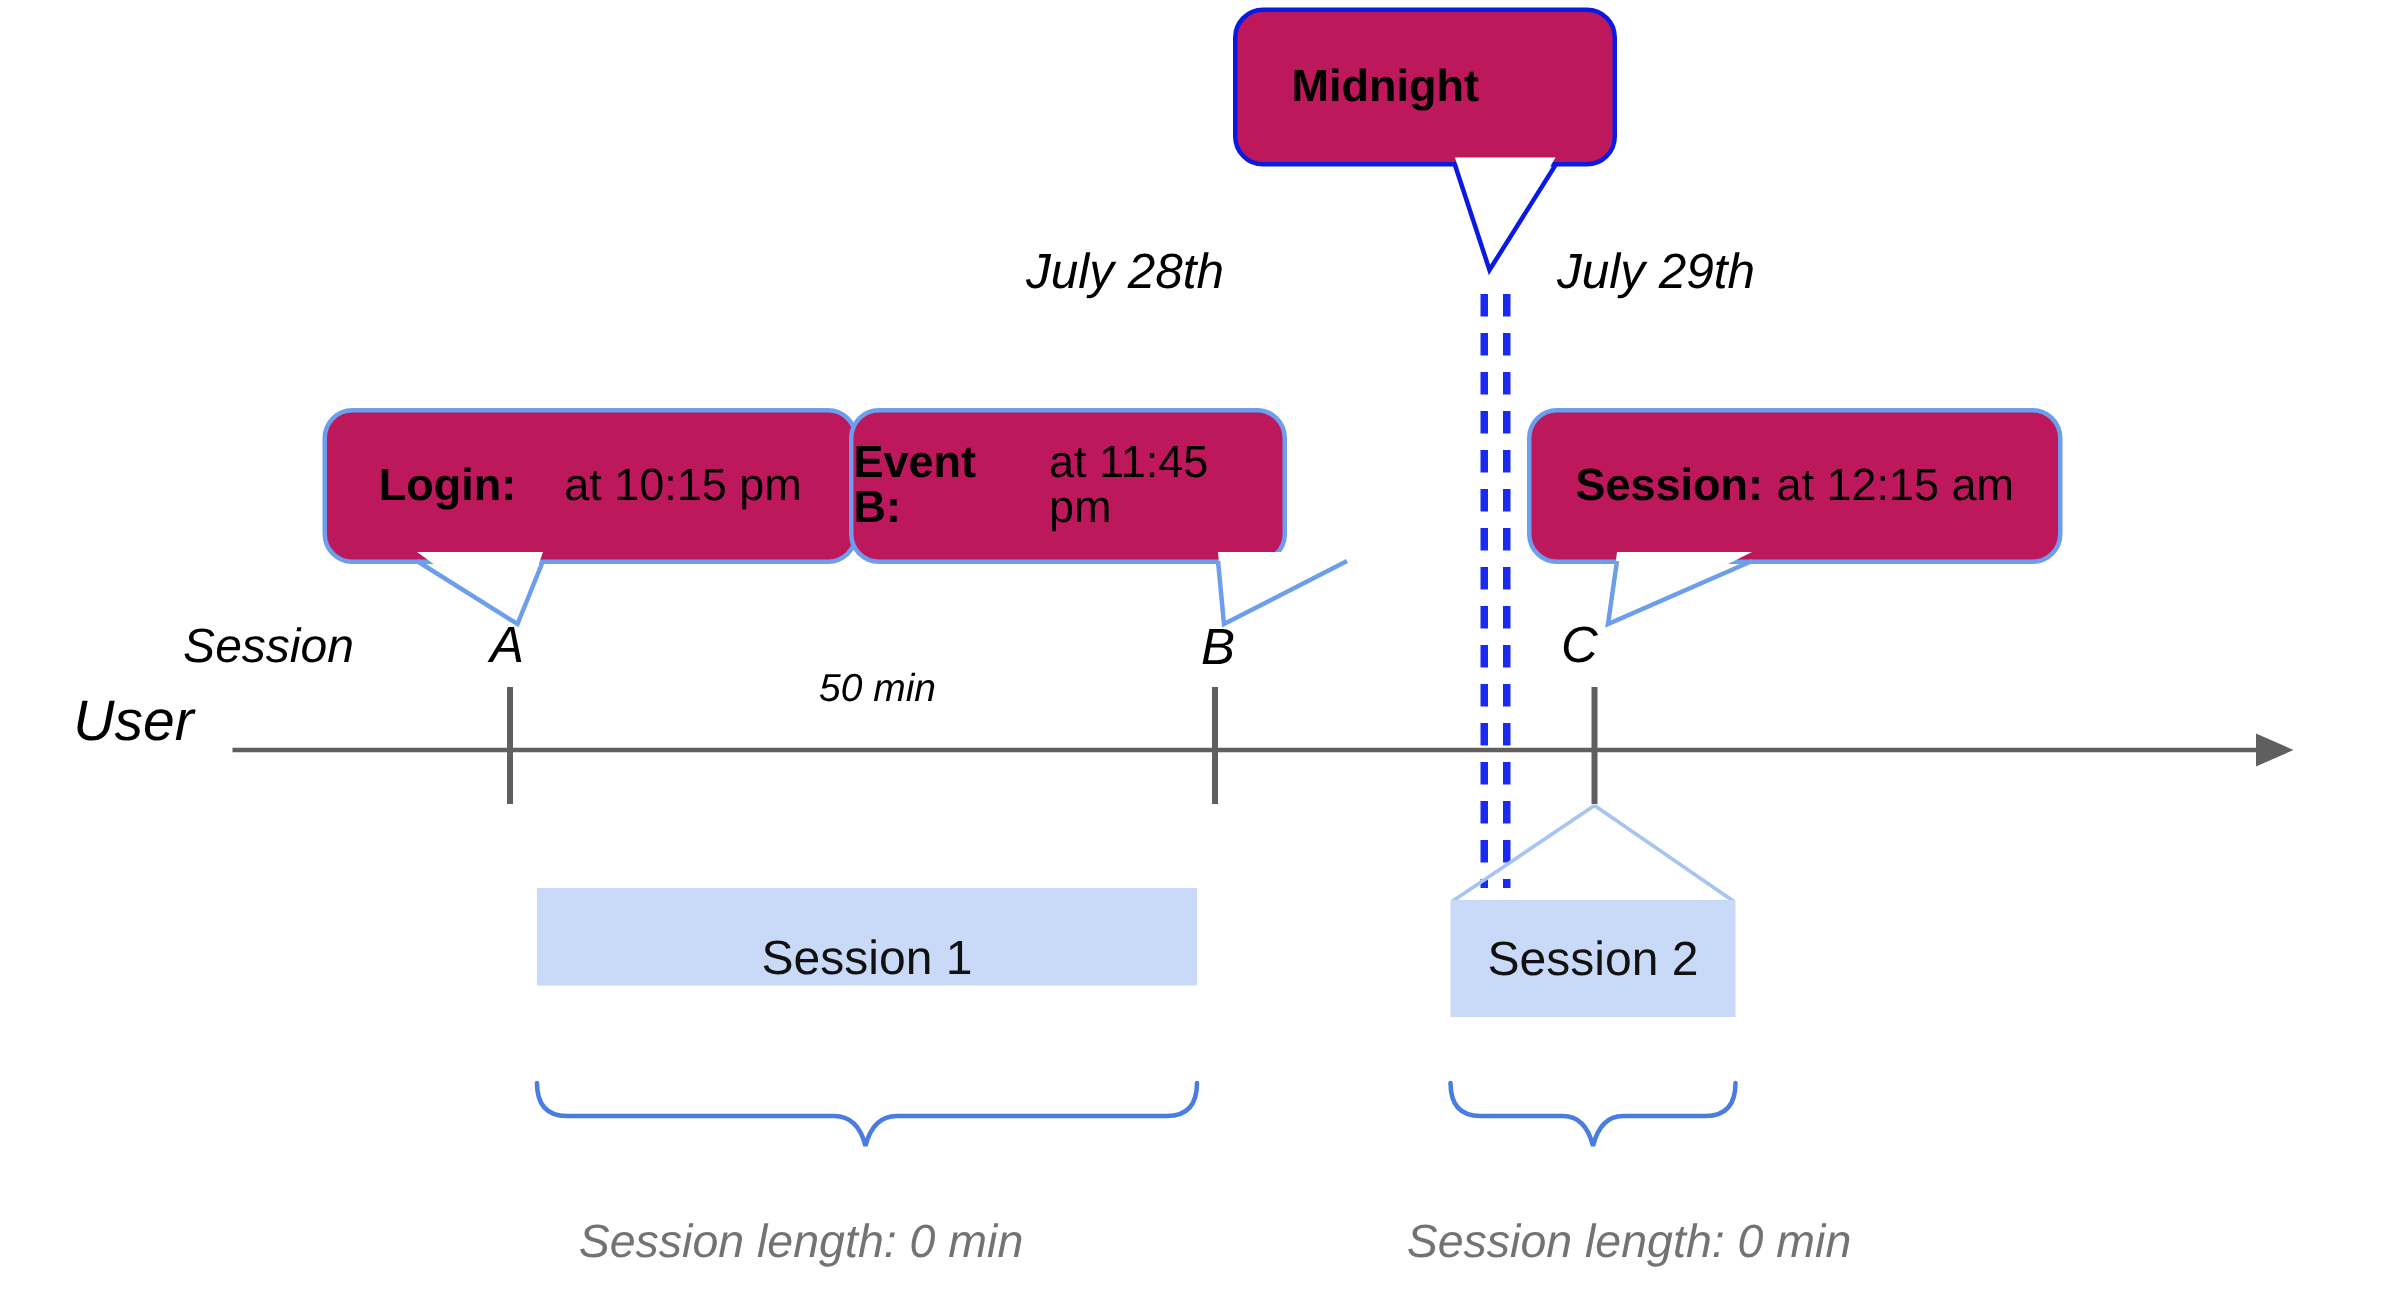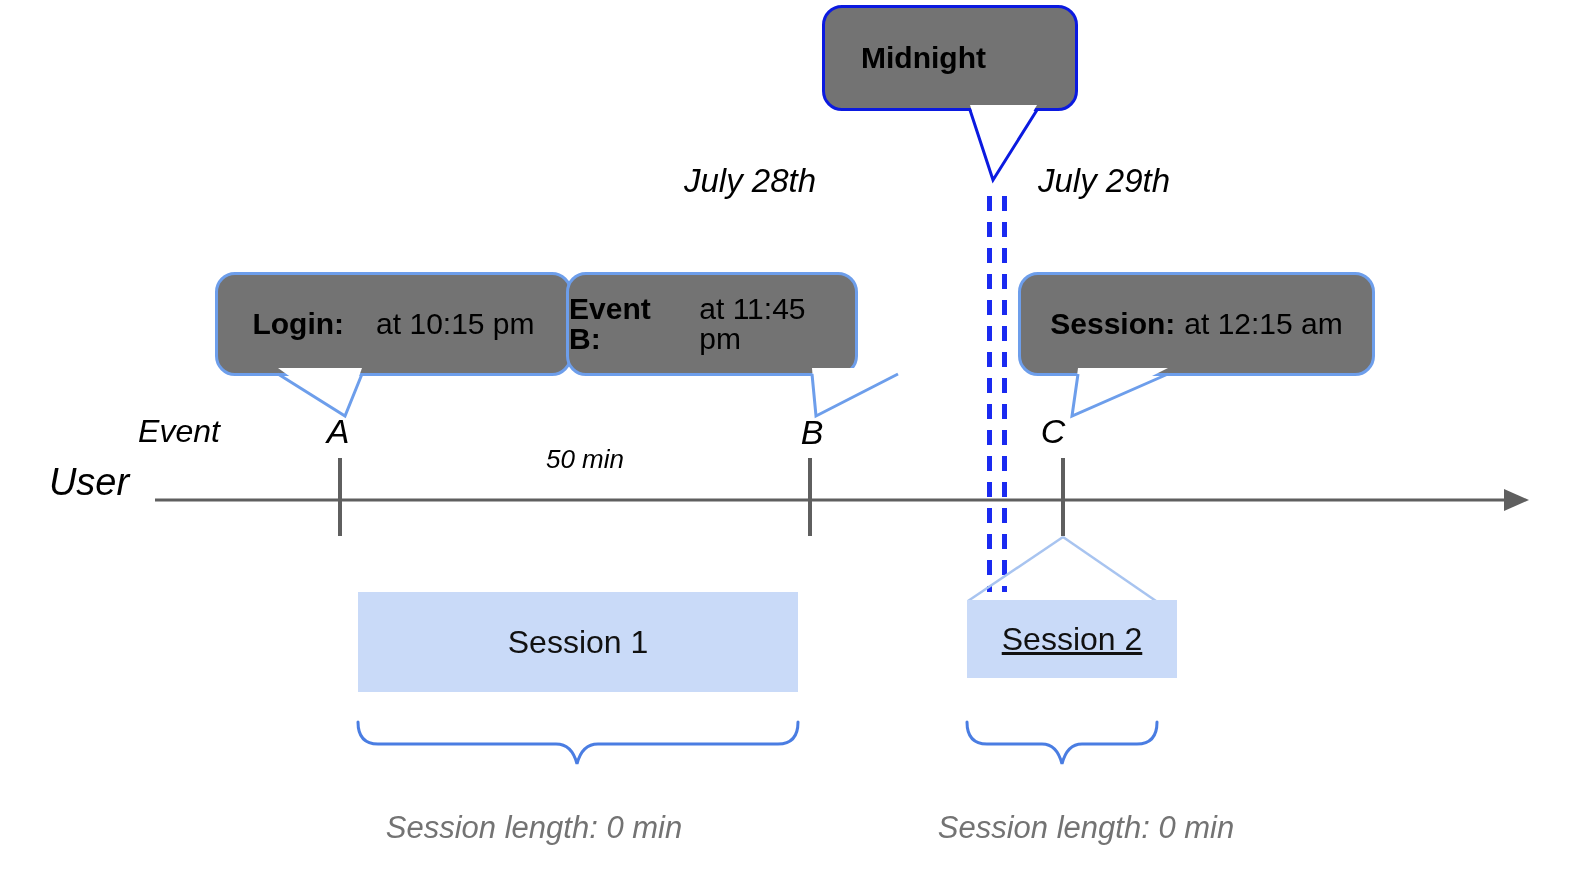--- a/index.html
+++ b/index.html
@@ -6,21 +6,21 @@
   #stage{
     position:relative;width:1596px;height:870px;background:#fff;overflow:hidden;
     font-family:"Liberation Sans","DejaVu Sans",sans-serif;color:#000;
   }
   .abs{position:absolute;}
   .center{transform:translate(-50%,-50%);white-space:nowrap;font-style:italic;}
   svg.layer{position:absolute;left:0;top:0;width:1596px;height:870px;pointer-events:none;}
 
   
   .bubble{
-    position:absolute;background:#737373;border:3px solid #6d9eeb;border-radius:20px;
+    position:absolute;background:#be185d;border:3px solid #6d9eeb;border-radius:20px;
     display:flex;align-items:center;justify-content:center;gap:9px;
     font-size:30px;line-height:1;box-sizing:border-box;
   }
   .bubble .lbl{font-weight:bold;}
   .bubble.midnight{border-color:#0b1ae0;font-weight:bold;justify-content:flex-start;padding-left:36px;}
 
   
   .session-box{
     position:absolute;background:#c9daf8;display:flex;align-items:center;justify-content:center;
     font-size:32px;color:#111;
@@ -50,24 +50,24 @@
     <line x1="810" y1="458" x2="810" y2="536" stroke="#5f5f5f" stroke-width="4"></line>
     <line x1="1063" y1="458" x2="1063" y2="536" stroke="#5f5f5f" stroke-width="4"></line>
 
     <line x1="1063" y1="537" x2="968" y2="601" stroke="#a8c4f0" stroke-width="2.5"></line>
     <line x1="1063" y1="537" x2="1156" y2="601" stroke="#a8c4f0" stroke-width="2.5"></line>
 
     <path d="M 358 722 Q 358 744 378 744 L 556 744 Q 572 744 577 764 Q 582 744 598 744 L 778 744 Q 798 744 798 722" fill="none" stroke="#4a7de2" stroke-width="3" stroke-linecap="round"></path>
     <path d="M 967 722 Q 967 744 987 744 L 1042 744 Q 1057 744 1062 764 Q 1067 744 1082 744 L 1137 744 Q 1157 744 1157 722" fill="none" stroke="#4a7de2" stroke-width="3" stroke-linecap="round"></path>
   </svg>
 
-  <div class="session-box" style="left:358px;top:592px;width:440px;height:100px;">
+  <div class="session-box" style="left:358px;top:592px;width:440px;height:65px;align-items:flex-end;">
     <span>Session 1</span>
   </div>
-  <div class="session-box" style="left:967px;top:600px;width:210px;height:78px;text-decoration:underline;">
+  <div class="session-box" style="left:967px;top:600px;width:190px;height:78px;">
     <span>Session 2</span>
   </div>
 
   <div class="bubble midnight" style="left:822px;top:5px;width:256px;height:106px;">
     <span>Midnight</span>
   </div>
 
   <div class="bubble" style="left:215px;top:272px;width:357px;height:104px;gap:32px;">
     <span class="lbl">Login:</span>
     <span class="dtl">at 10:15 pm</span>
@@ -94,21 +94,21 @@
     <polygon points="812,368 816,416 898,368" fill="#fff"></polygon>
     <path d="M 812 374 L 816 416 L 898 374" fill="none" stroke="#6d9eeb" stroke-width="3"></path>
 
     <polygon points="1078,368 1072,416 1168,368" fill="#fff"></polygon>
     <path d="M 1078 374 L 1072 416 L 1168 374" fill="none" stroke="#6d9eeb" stroke-width="3"></path>
   </svg>
 
   <div class="abs center date-label" style="left:750px;top:181px;">July 28th</div>
   <div class="abs center date-label" style="left:1104px;top:181px;">July 29th</div>
 
-  <div class="abs center events-label" style="left:179px;top:431px;">Event</div>
+  <div class="abs center events-label" style="left:179px;top:431px;">Session</div>
   <div class="abs center marker-letter" style="left:338px;top:431px;">A</div>
   <div class="abs center marker-letter" style="left:812px;top:432px;">B</div>
   <div class="abs center marker-letter" style="left:1053px;top:431px;">C</div>
 
   <div class="abs center user-label" style="left:89px;top:482px;">User</div>
   <div class="abs center interval-label" style="left:585px;top:459px;">50 min</div>
 
   <div class="abs center length-label" style="left:534px;top:828px;">Session length: 0 min</div>
   <div class="abs center length-label" style="left:1086px;top:828px;">Session length: 0 min</div>
 

